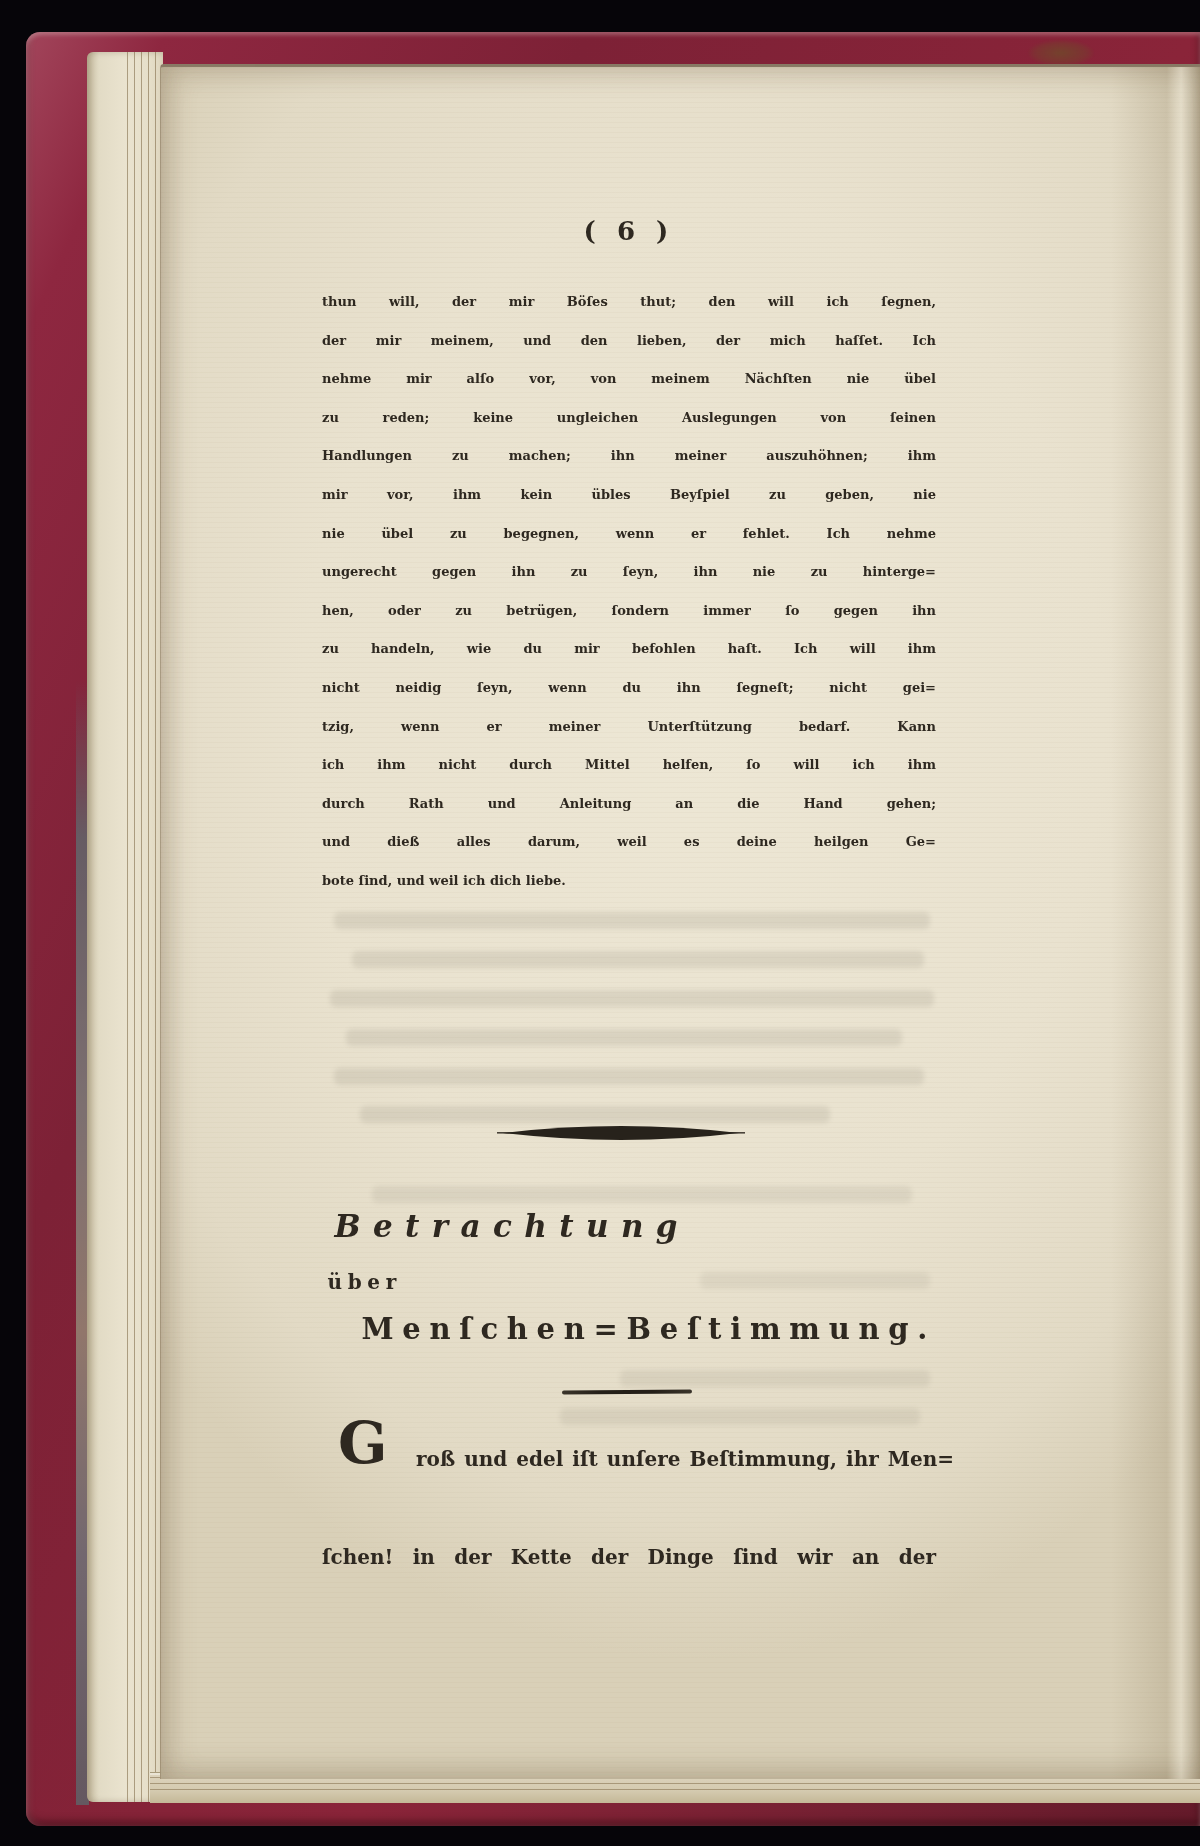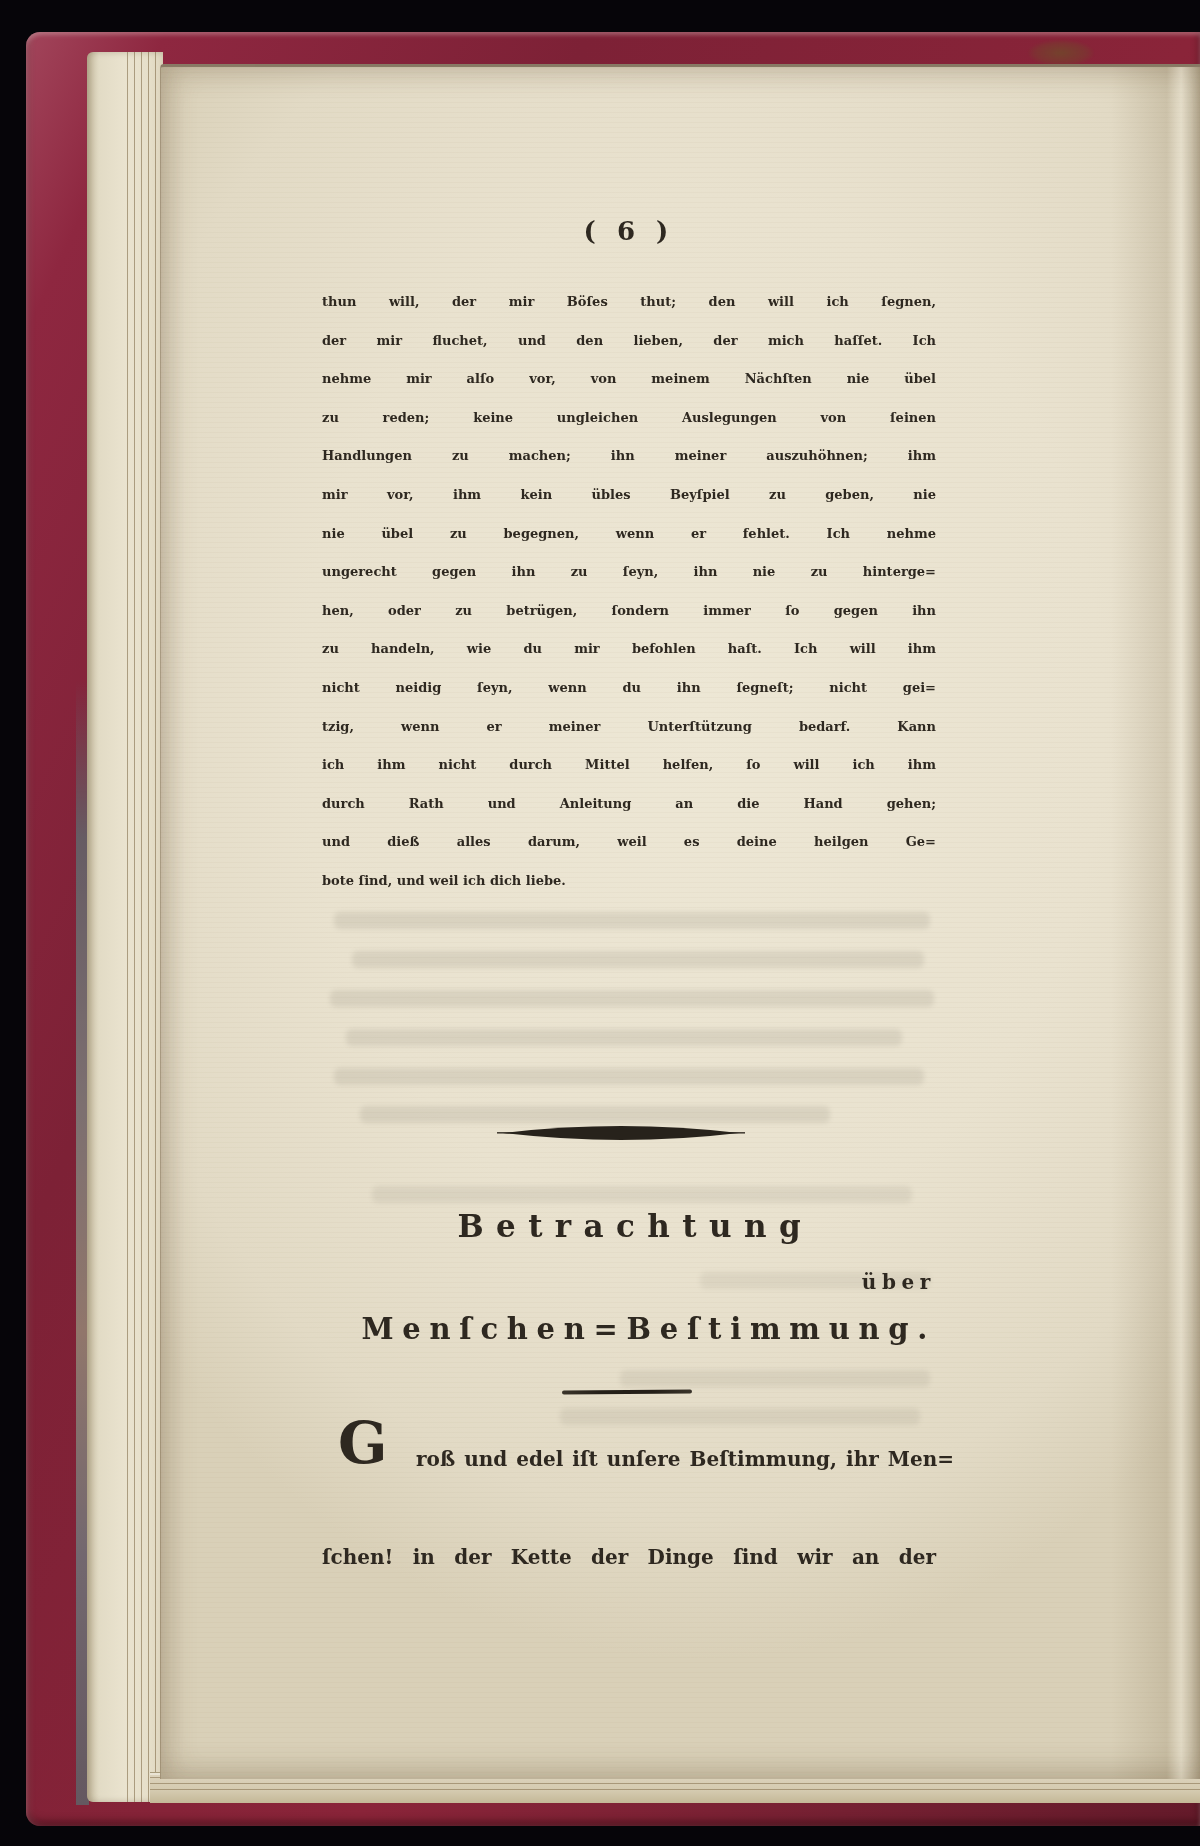--- a/index.html
+++ b/index.html
@@ -59,23 +59,23 @@
         text-align:justify;text-align-last:justify;}
   .tline.no-just{text-align-last:left;}
 
   
   .ghost{position:absolute;height:17px;border-radius:6px;background:#6b6557;
         opacity:.13;filter:blur(2.4px);}
 
   
   .ornament{position:absolute;left:497px;top:1121px;}
 
-  .section-title{position:absolute;left:322px;top:1208px;width:614px;text-align:center;
-        font-size:31px;font-weight:700;letter-spacing:.40em;padding-left:.40em;box-sizing:border-box;}
-  .section-subtitle{position:absolute;left:322px;top:1270px;width:614px;text-align:right;
+  .section-title{position:absolute;left:322px;top:1208px;width:614px;text-align:left;
+        font-size:31px;font-weight:700;letter-spacing:.40em;padding-left:.40em;box-sizing:border-box;font-style:italic;}
+  .section-subtitle{position:absolute;left:322px;top:1270px;width:614px;text-align:left;
         font-size:20px;font-weight:700;letter-spacing:.28em;padding-left:.28em;box-sizing:border-box;}
   .section-heading{position:absolute;left:322px;top:1312px;width:614px;text-align:right;
         font-size:29px;font-weight:700;letter-spacing:.30em;padding-left:.30em;box-sizing:border-box;}
   .heading-rule{position:absolute;left:562px;top:1390px;width:130px;height:4px;
         background:linear-gradient(90deg,#3a342a,#241f18 30%,#241f18 70%,#3a342a);
         transform:rotate(-.5deg);border-radius:2px;}
 
   .drop-cap{position:absolute;left:338px;top:1414px;font-size:58px;line-height:58px;font-weight:700;}
   .para-line1{position:absolute;left:416px;top:1440px;width:538px;height:38.6px;line-height:38.6px;
         font-size:20px;font-weight:700;text-align:justify;text-align-last:justify;}
@@ -111,21 +111,21 @@
   <div class="ghost" style="left:360px;top:1106px;width:470px"></div>
   <div class="ghost" style="left:372px;top:1186px;width:540px;opacity:.10"></div>
   <div class="ghost" style="left:700px;top:1272px;width:230px;opacity:.09"></div>
   <div class="ghost" style="left:620px;top:1370px;width:310px;opacity:.10"></div>
   <div class="ghost" style="left:560px;top:1408px;width:360px;opacity:.10"></div>
 
   <div class="page-number ink">(  6  )</div>
 
   <div class="body-text ink">
     <div class="tline">thun will, der mir Böſes thut; den will ich ſegnen,</div>
-    <div class="tline">der mir fluchet, und den lieben, der mich haſſet. Ich</div>
+    <div class="tline">der mir meinem, und den lieben, der mich haſſet. Ich</div>
     <div class="tline">nehme mir alſo vor, von meinem Nächſten nie übel</div>
     <div class="tline">zu reden; keine ungleichen Auslegungen von ſeinen</div>
     <div class="tline">Handlungen zu machen; ihn meiner auszuhöhnen; ihm</div>
     <div class="tline">mir vor, ihm kein übles Beyſpiel zu geben, nie</div>
     <div class="tline">nie übel zu begegnen, wenn er fehlet. Ich nehme</div>
     <div class="tline">ungerecht gegen ihn zu ſeyn, ihn nie zu hinterge=</div>
     <div class="tline">hen, oder zu betrügen, ſondern immer ſo gegen ihn</div>
     <div class="tline">zu handeln, wie du mir befohlen haſt. Ich will ihm</div>
     <div class="tline">nicht neidig ſeyn, wenn du ihn ſegneſt; nicht gei=</div>
     <div class="tline">tzig, wenn er meiner Unterſtützung bedarf. Kann</div>

